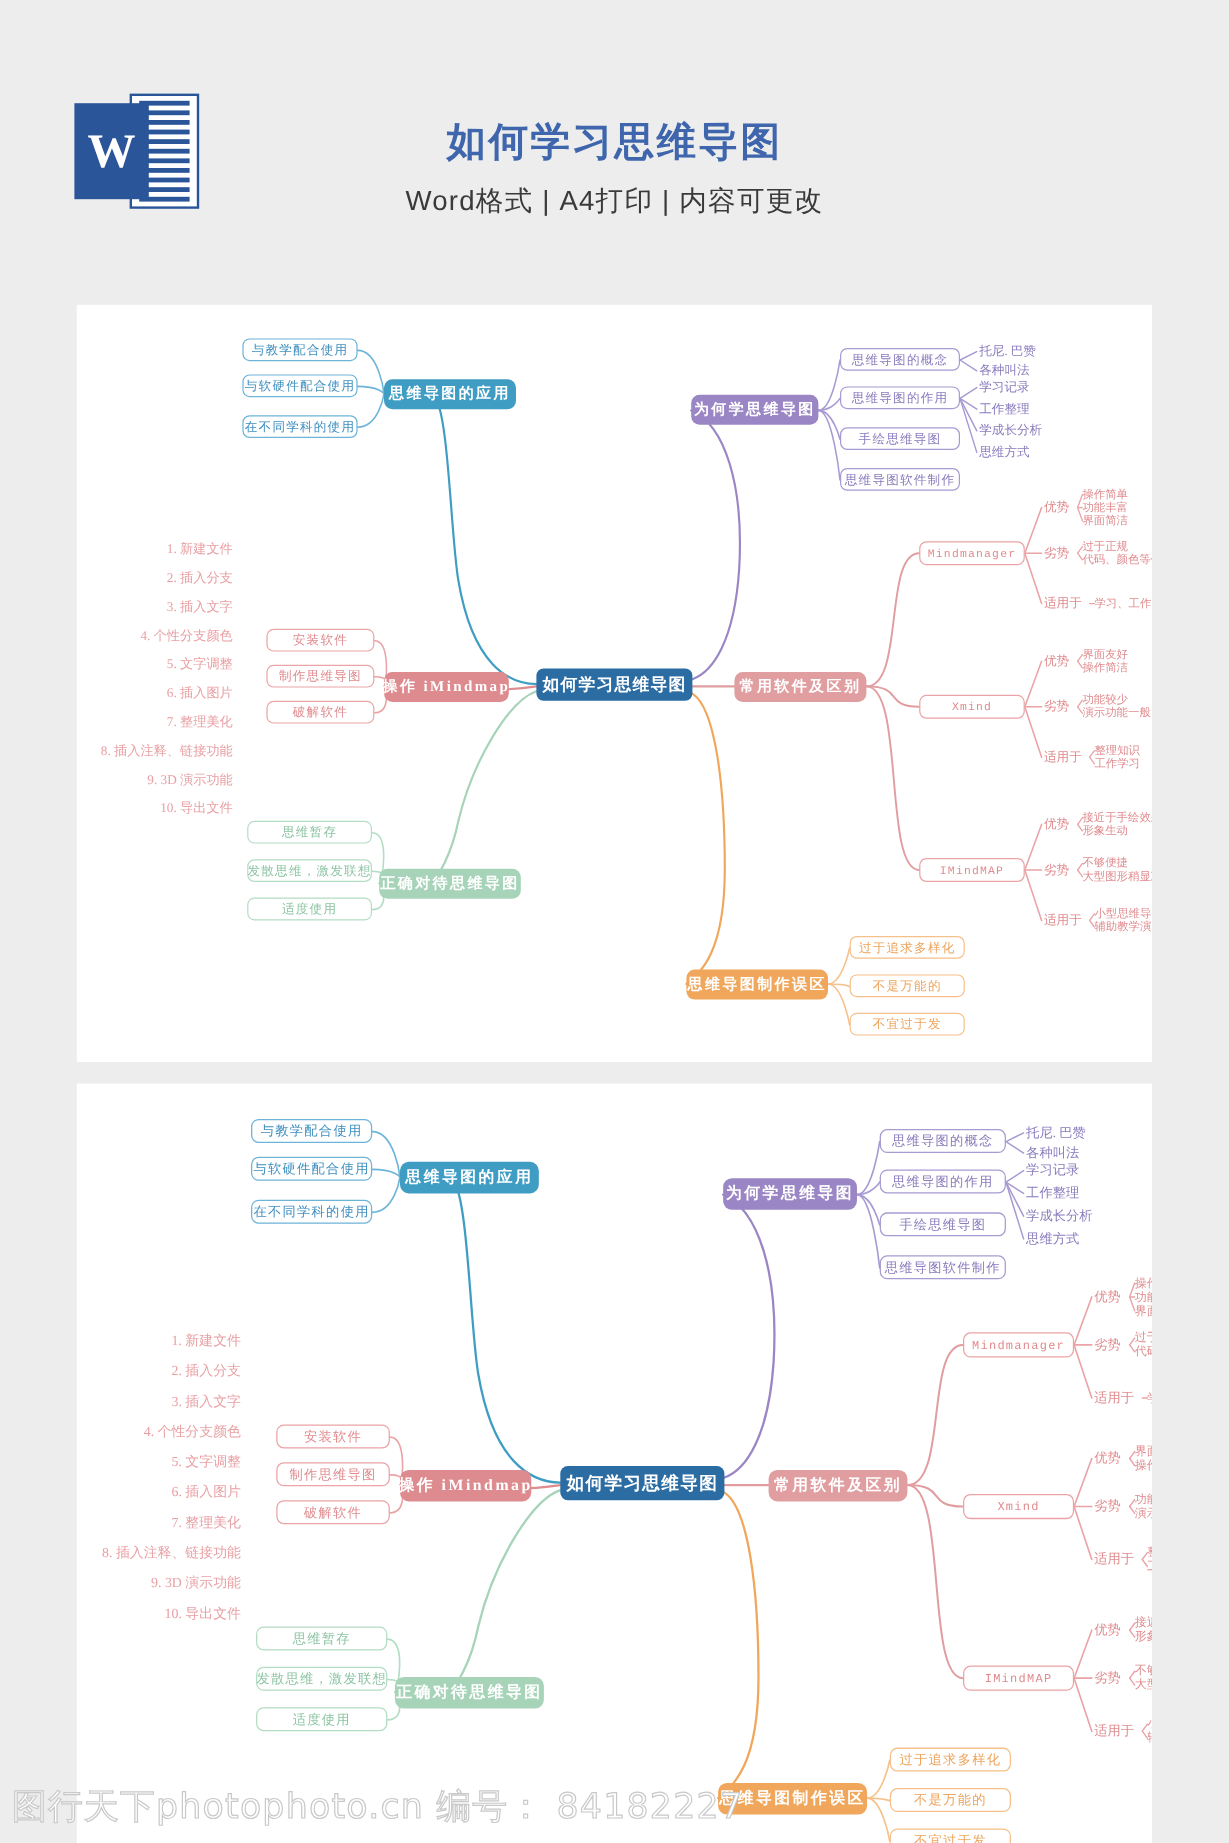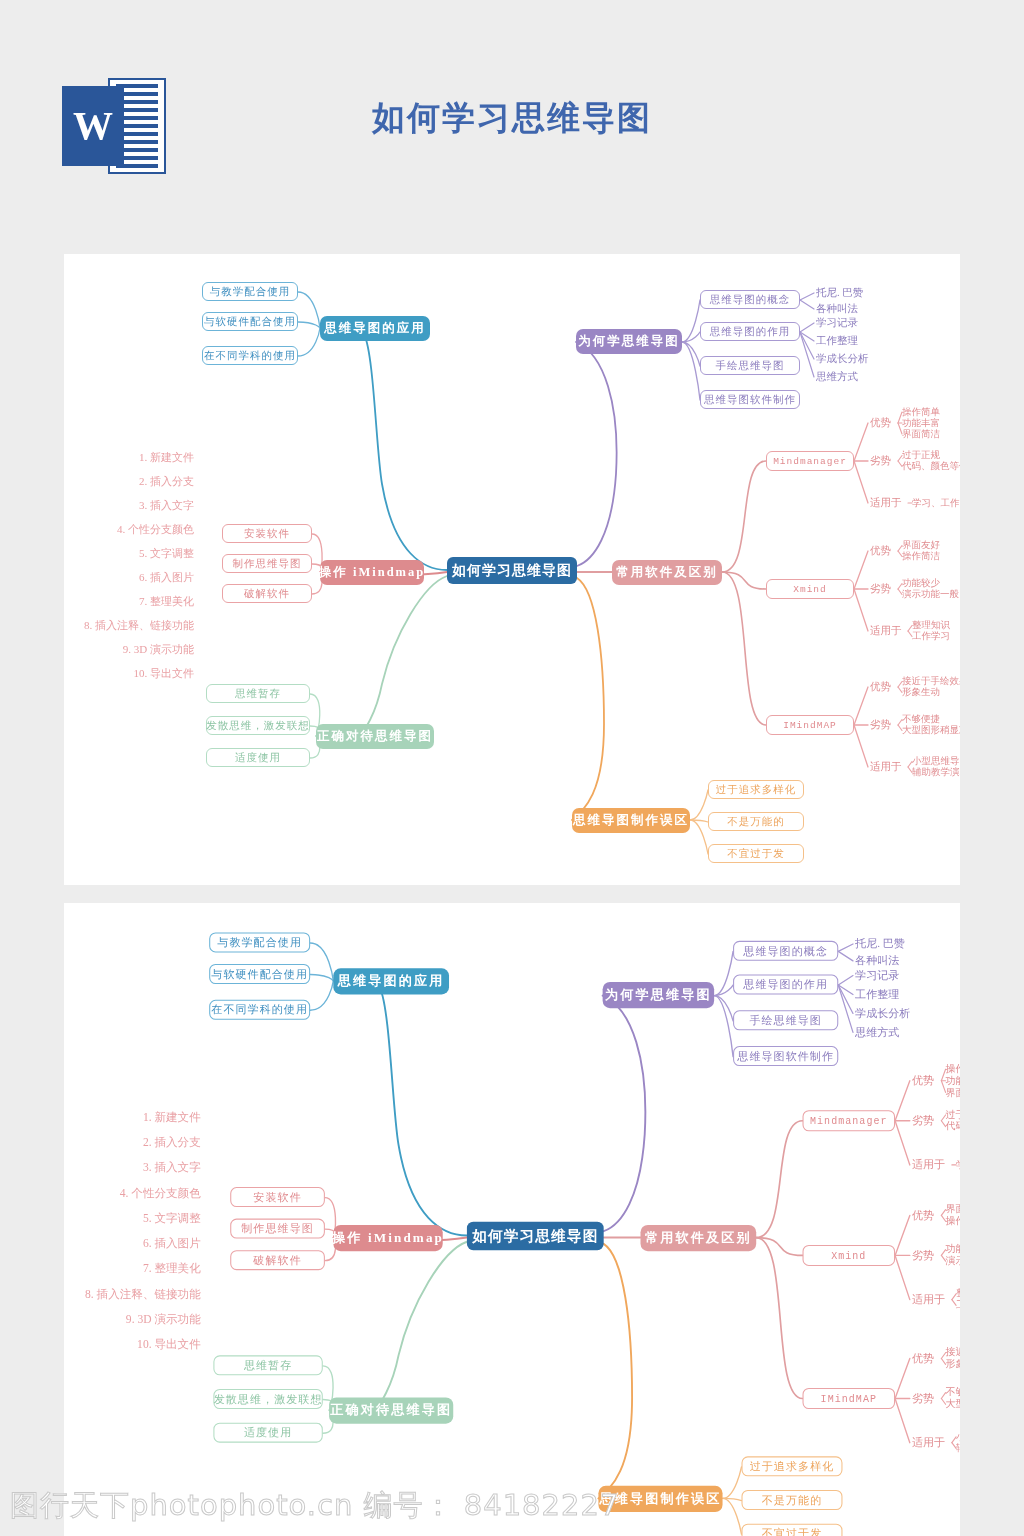--- a/index.html
+++ b/index.html
@@ -85,20 +85,21 @@
         <i></i>
         <i></i>
         <i></i>
         <i></i>
     </div>
     <div class="blue">
       <span>W</span>
     </div>
   </div>
   <div class="title">如何学习思维导图</div>
+  <div class="subtitle">Word格式 | A4打印 | 内容可更改</div>
 </div>
 
 <div class="panel" id="panel-1">
   <div class="map" id="map-1">
       <svg viewBox="0 0 896 631">
         <path d="M 383 316 C 360 316 330 300 318 230 C 312 195 310 100 300 80" stroke="#3f9dc4" fill="none" stroke-width="1.8" stroke-linecap="round"></path>
         <path d="M 234 38 C 252 38 256 74 256 74" stroke="#6cb4d8" fill="none" stroke-width="1.3" stroke-linecap="round"></path>
         <path d="M 234 68 C 252 68 256 74 256 74" stroke="#6cb4d8" fill="none" stroke-width="1.3" stroke-linecap="round"></path>
         <path d="M 234 102 C 252 102 256 74 256 74" stroke="#6cb4d8" fill="none" stroke-width="1.3" stroke-linecap="round"></path>
         <path d="M 383 318 C 370 320 350 322 320 320" stroke="#dd8b8e" fill="none" stroke-width="1.8" stroke-linecap="round"></path>

